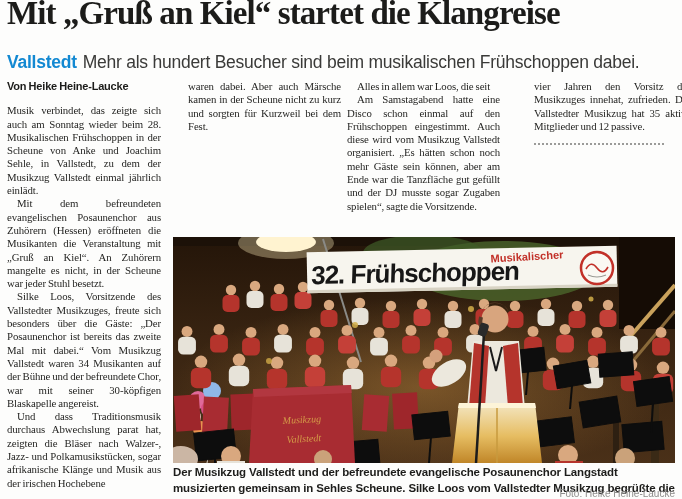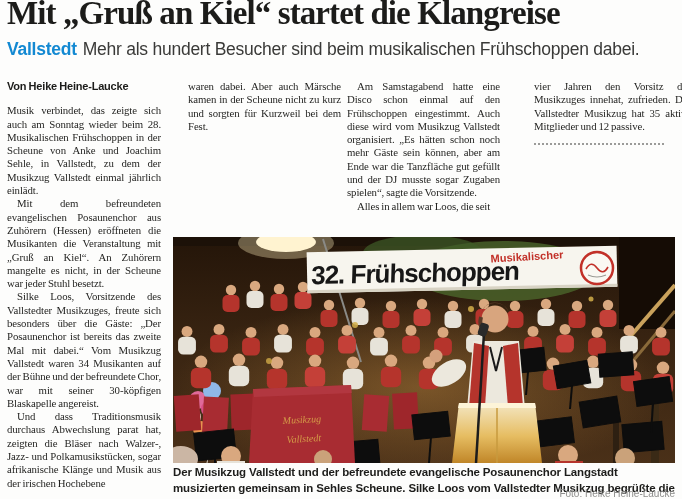--- a/index.html
+++ b/index.html
@@ -6,21 +6,21 @@
   .page {
     position:relative; width:682px; height:499px; background:#fdfdfc;
     overflow:hidden; font-family:"Liberation Sans", sans-serif;padding-left:10px;
   }
   .headline {
     position:absolute; left:7px; top:-5px; margin:0;
     font-family:"Liberation Serif", serif; font-weight:700;
     font-size:33px; letter-spacing:-0.9px; color:#1c1c1a; white-space:nowrap;
   }
   .subhead {
-    position:absolute; left:7px; top:39px; margin:0;
+    position:absolute; left:7px; top:52px; margin:0;
     font-size:17.5px; letter-spacing:-0.25px; color:#3a3a38; white-space:nowrap;
   }
   .kicker { color:#1389d2; font-weight:700; margin-right:6px; }
   .col {
     position:absolute; overflow:hidden;
     font-family:"Liberation Serif", serif; font-size:10.8px; line-height:13.3px;
     color:#1f1f1d; text-align:justify; letter-spacing:-0.1px; word-spacing:-0.6px;
     hyphens:auto;
   }
   .col p { margin:0; }
@@ -69,22 +69,22 @@
     <p class="ind">Mit dem befreundeten evangelischen Posaunenchor aus Zuhörern (Hessen) eröffneten die Musikanten die Veranstaltung mit „Gruß an Kiel“. An Zuhörern mangelte es nicht, in der Scheune war jeder Stuhl besetzt.</p>
     <p class="ind">Silke Loos, Vorsitzende des Vallstedter Musikzuges, freute sich besonders über die Gäste: „Der Posaunenchor ist bereits das zweite Mal mit dabei.“ Vom Musikzug Vallstedt waren 34 Musikanten auf der Bühne und der befreundete Chor, war mit seiner 30-köpfigen Blaskapelle angereist.</p>
     <p class="ind">Und dass Traditionsmusik durchaus Abwechslung parat hat, zeigten die Bläser nach Walzer-, Jazz- und Polkamusikstücken, sogar afrikanische Klänge und Musik aus der irischen Hochebene</p>
   </div>
 
   <div class="col col2">
     <p>waren dabei. Aber auch Märsche kamen in der Scheune nicht zu kurz und sorgten für Kurzweil bei dem Fest.</p>
   </div>
 
   <div class="col col3">
+    <p class="ind">Alles in allem war Loos, die seit</p>
     <p class="ind">Am Samstagabend hatte eine Disco schon einmal auf den Frühschoppen eingestimmt. Auch diese wird vom Musikzug Vallstedt organisiert. „Es hätten schon noch mehr Gäste sein können, aber am Ende war die Tanzfläche gut gefüllt und der DJ musste sogar Zugaben spielen“, sagte die Vorsitzende.</p>
-    <p class="ind">Alles in allem war Loos, die seit</p>
   </div>
 
   <div class="col col4">
     <p>vier Jahren den Vorsitz des Musikzuges innehat, zufrieden. Der Vallstedter Musikzug hat 35 aktive Mitglieder und 12 passive.</p>
     <hr class="rule-dotted">
   </div>
 
   <figure class="photo">
     <svg width="502" height="226" viewBox="0 0 502 226" xmlns="http://www.w3.org/2000/svg">
       <defs>

